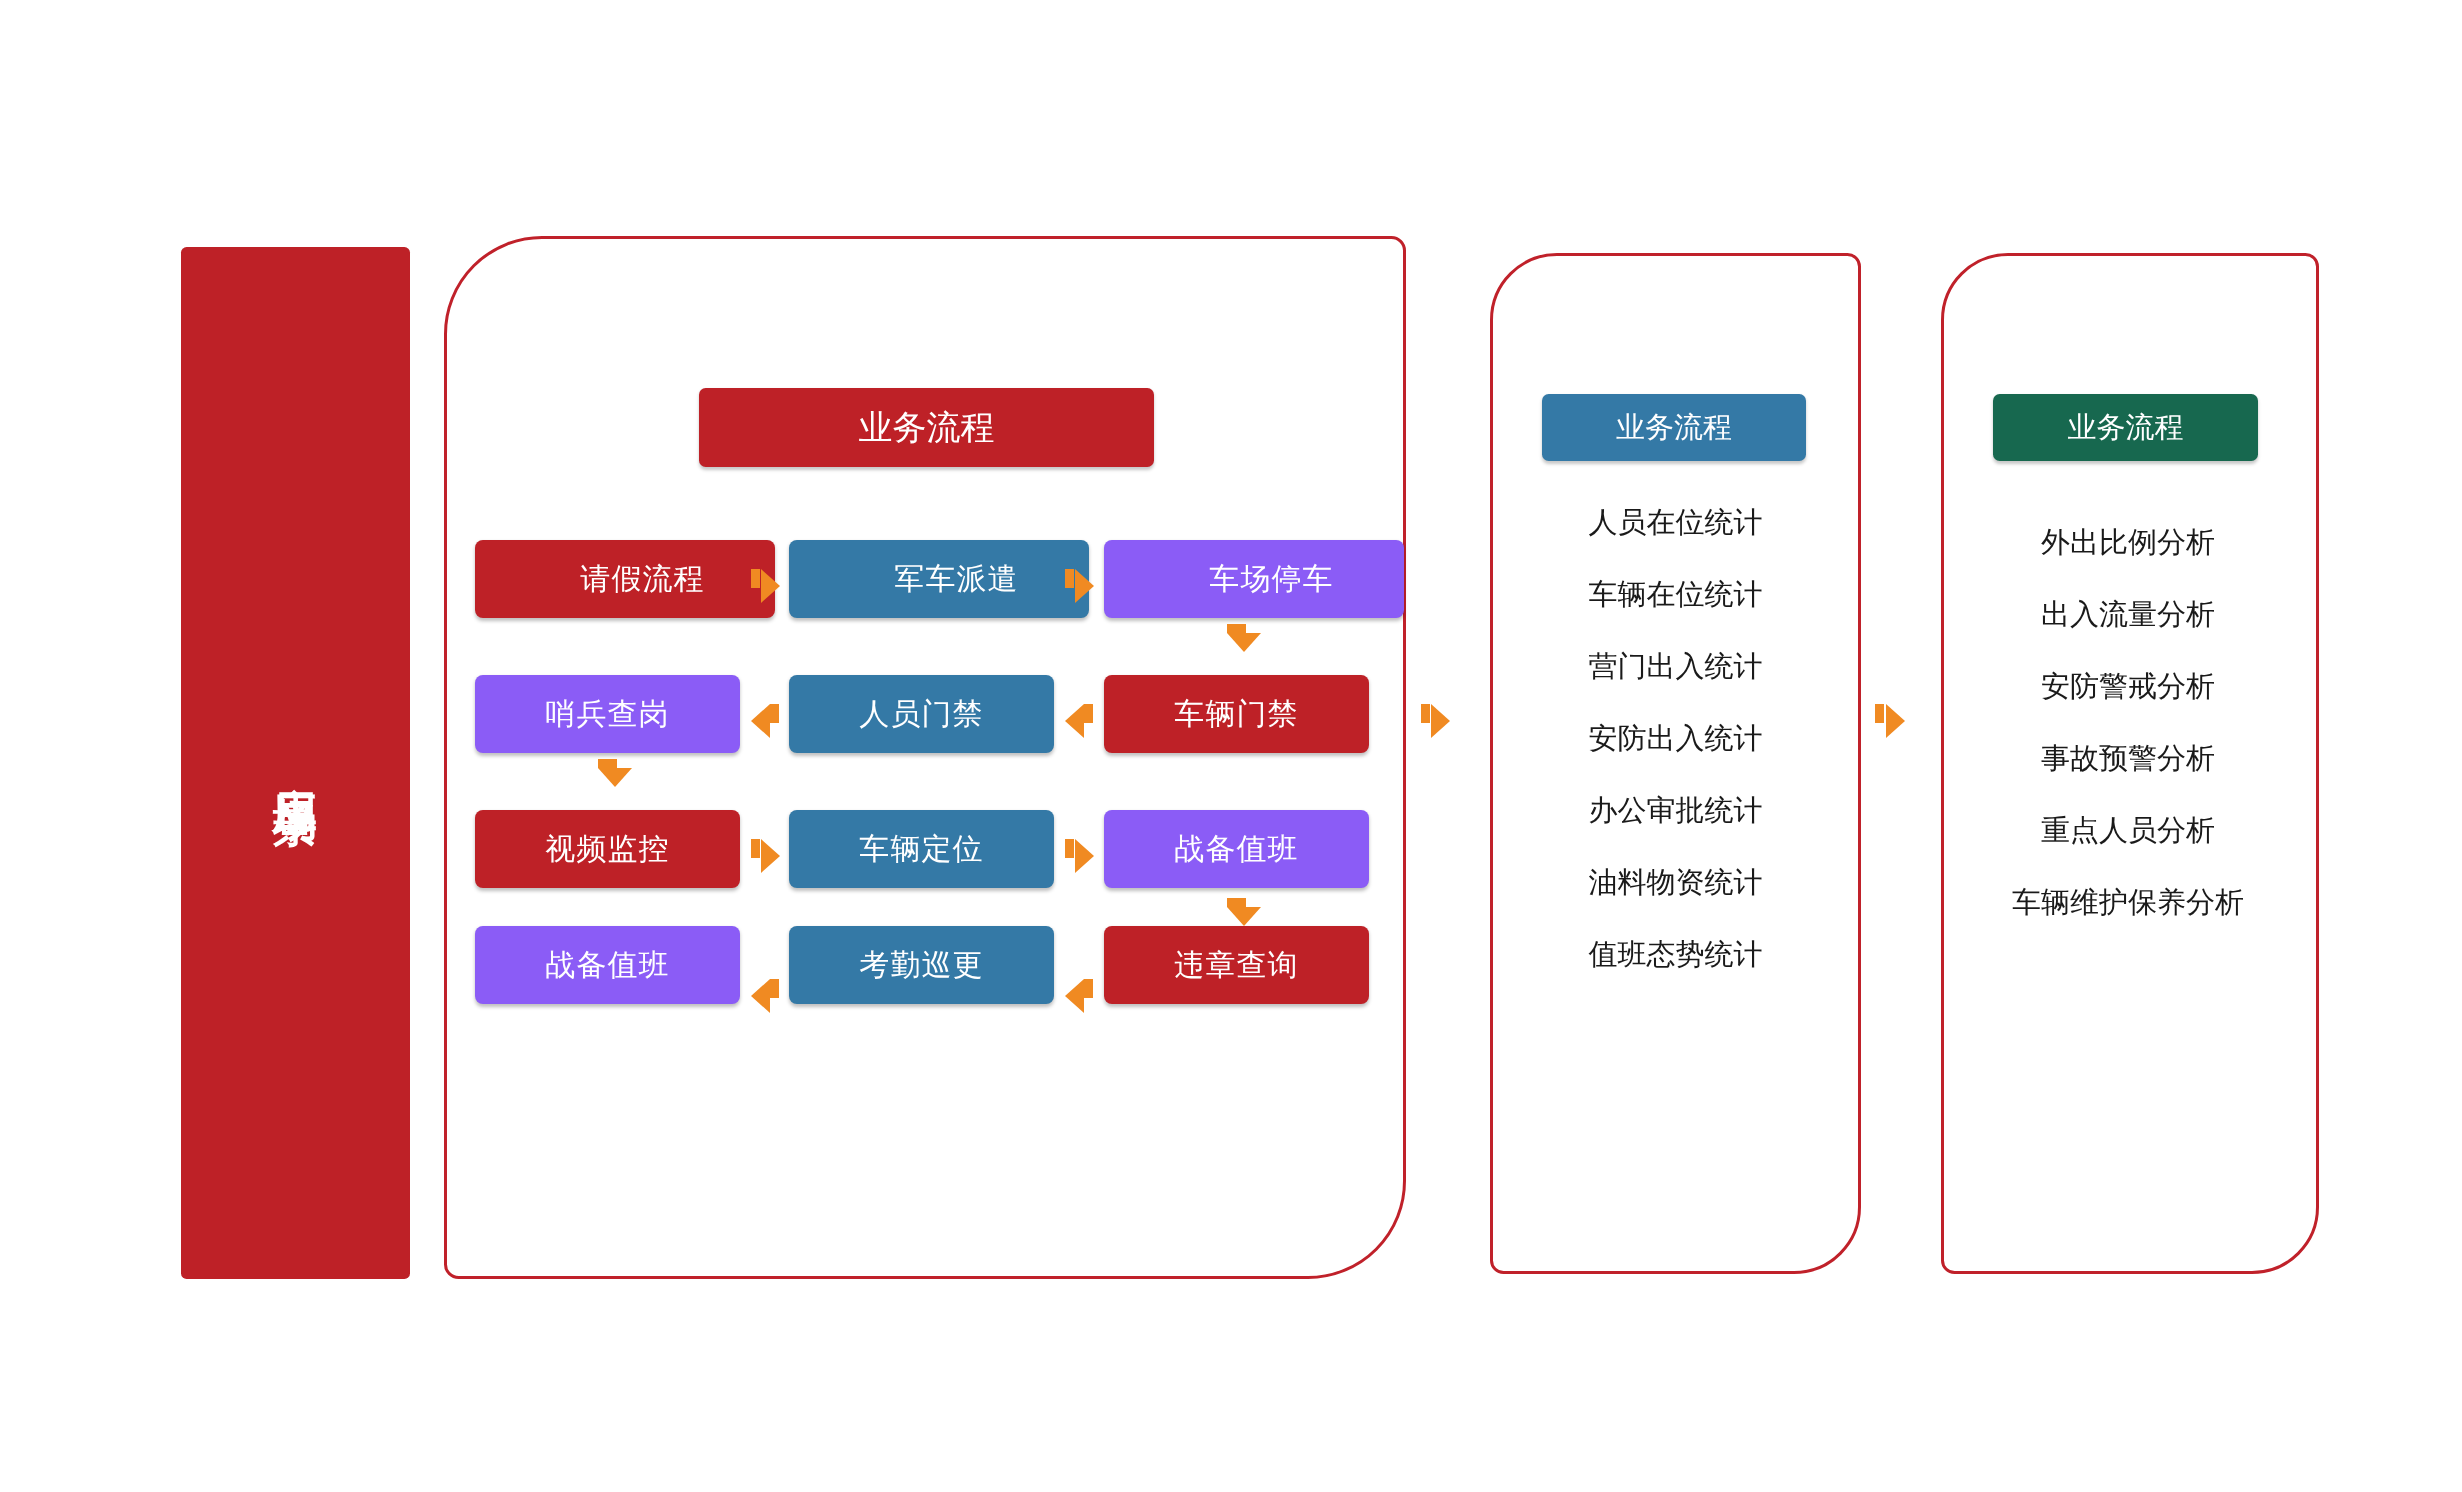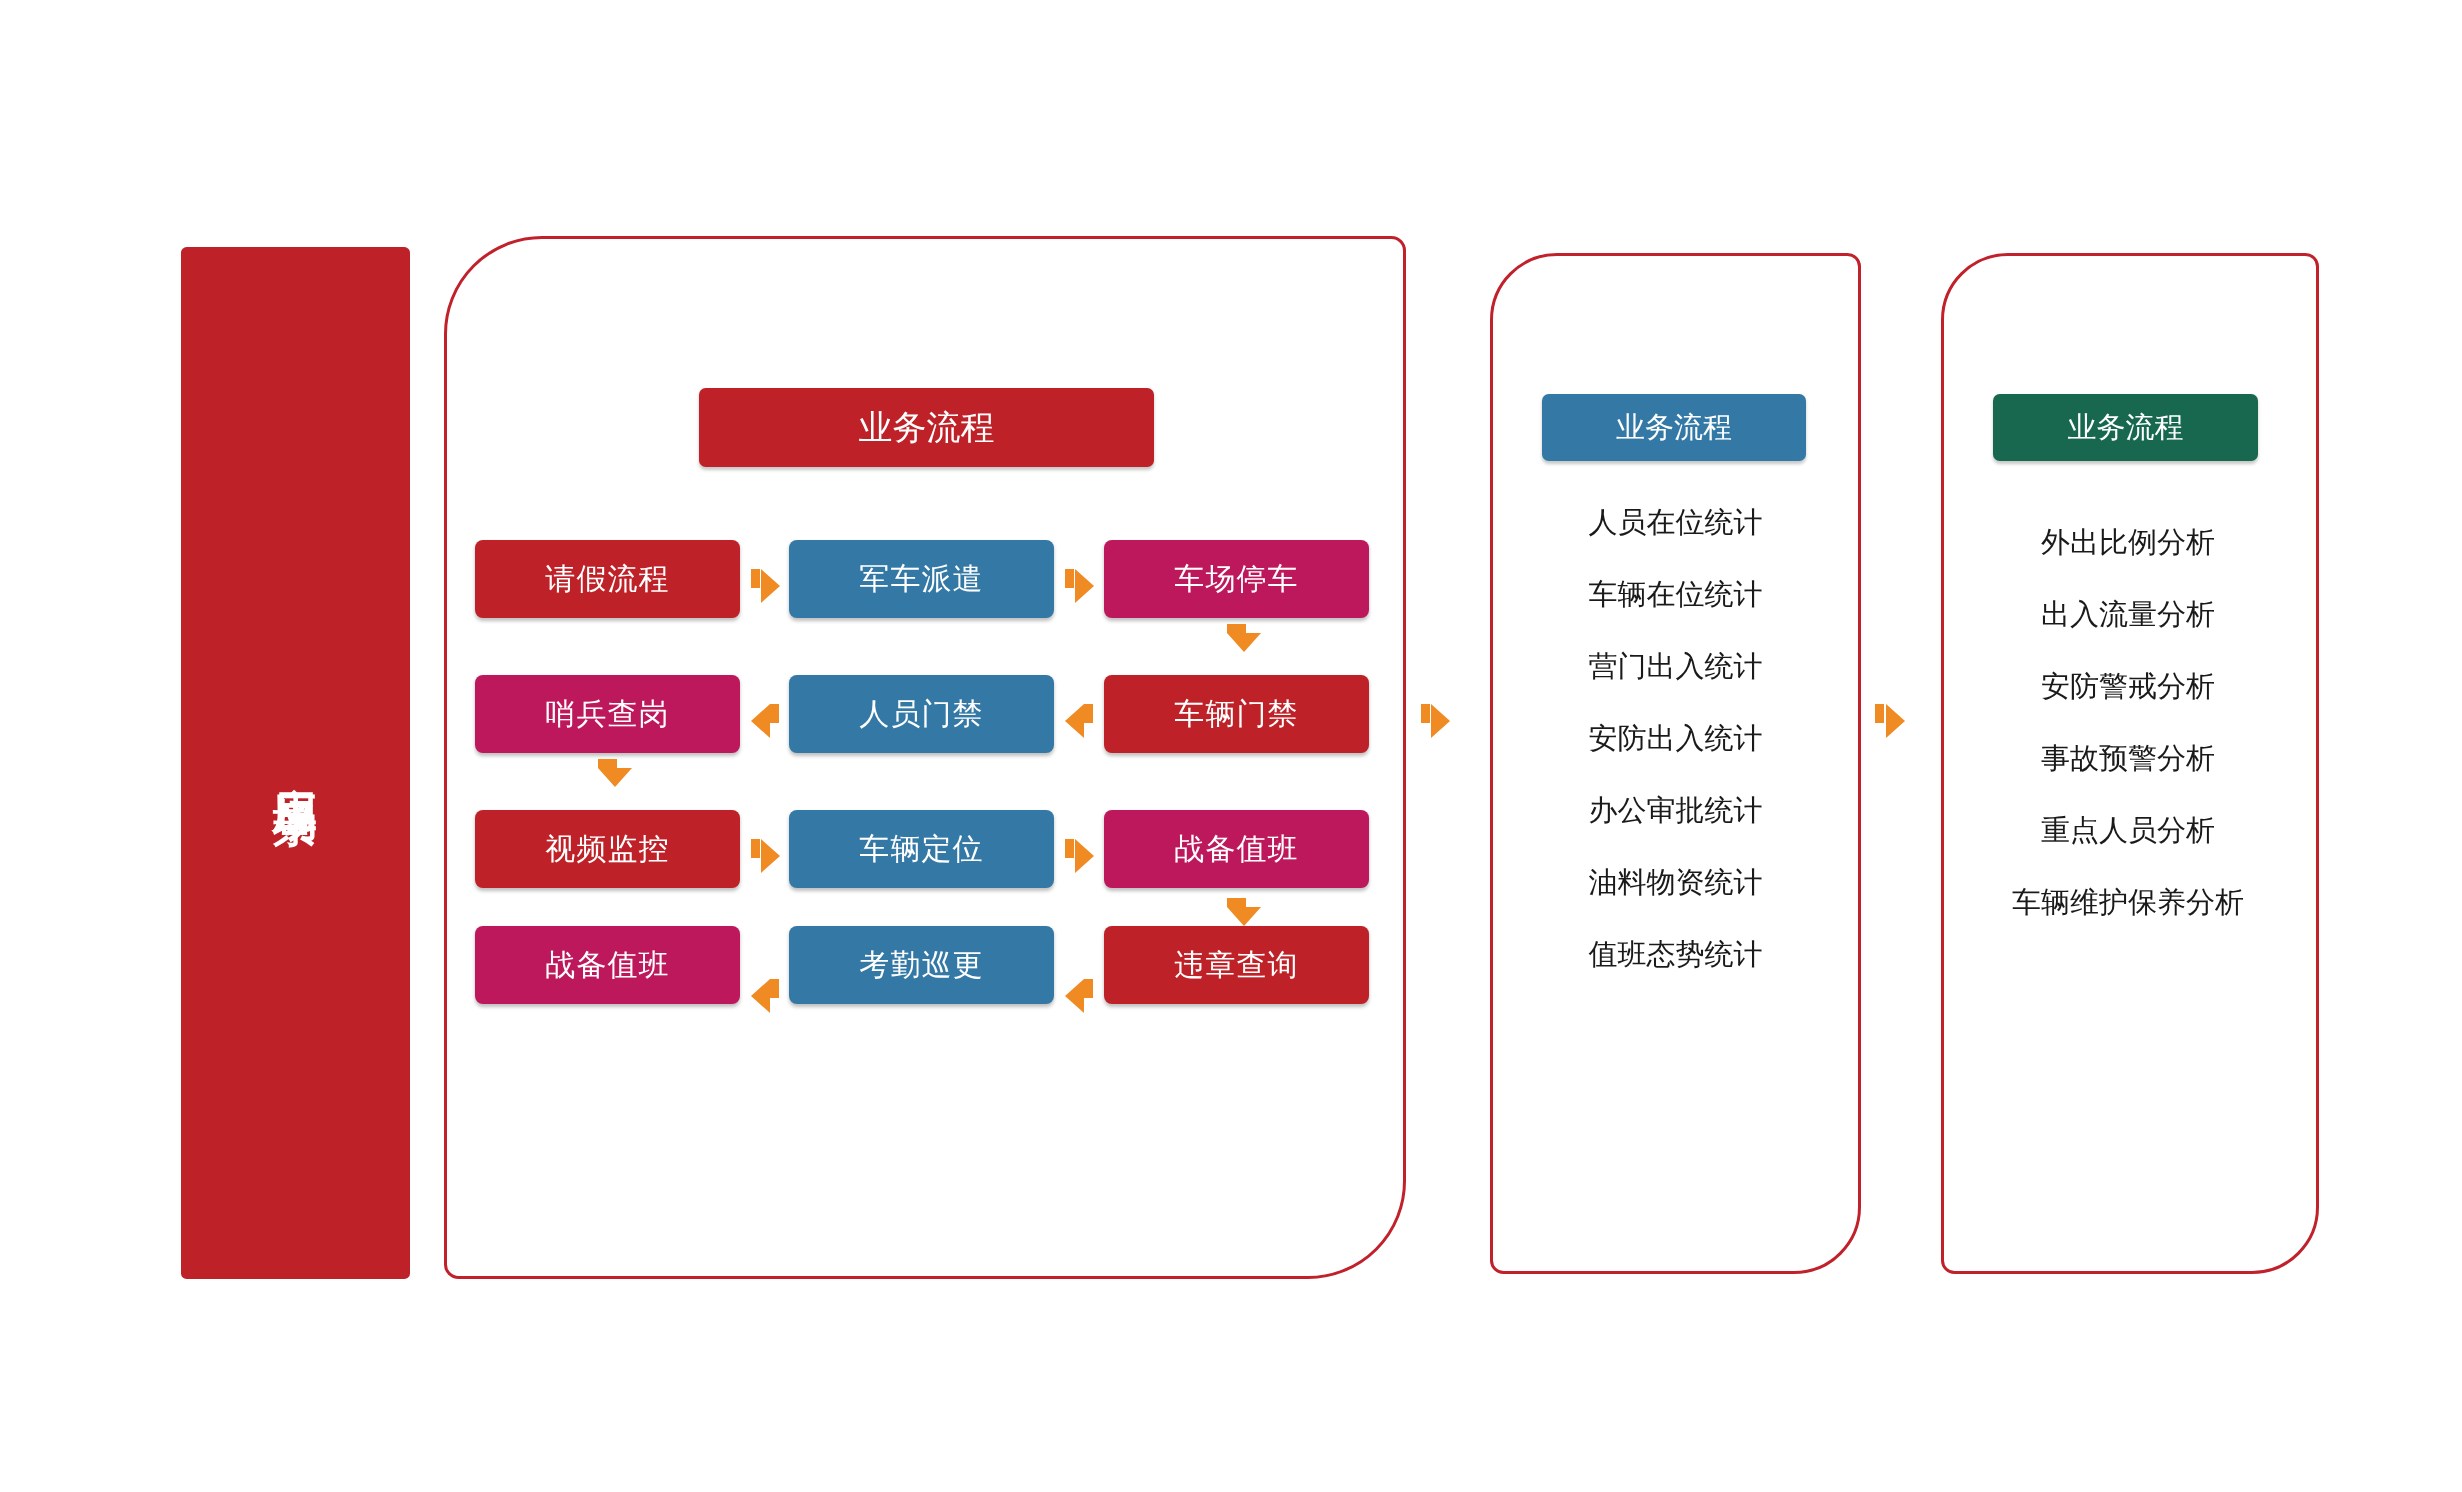--- a/index.html
+++ b/index.html
@@ -44,26 +44,26 @@
 
   
   .cell{
     position:absolute;width:265px;height:78px;border-radius:7.9px;
     display:flex;align-items:center;justify-content:center;
     color:#ffffff;font-size:30px;letter-spacing:1.1px;
     box-shadow:0 2.8px 3.9px rgba(0,0,0,.25);
   }
   .c-red{background:#BE2127;}
   .c-blue{background:#3479A6;}
-  .c-green{background:#be185d;}
+  .c-green{background:#8b5cf6;}
 
   
   .col1{left:475px;}  .col2{left:789px;}  .col3{left:1104px;}
   
-  .row1{top:540px;}  .row2{top:675px;}  .row3{top:810px;}  .row4{top:926px;}
+  .row1{top:540px;padding-left:35px;}  .row2{top:675px;}  .row3{top:810px;}  .row4{top:926px;}
 
   
   .arrow{position:absolute;width:0;height:0;}
   .arrow-r{border-top:17px solid transparent;border-bottom:17px solid transparent;
            border-left:19px solid #F08A22;}
   .arrow-l{border-top:17px solid transparent;border-bottom:17px solid transparent;
            border-right:19px solid #F08A22;}
   .arrow-d{border-left:17px solid transparent;border-right:17px solid transparent;
            border-top:19px solid #F08A22;}
   .arrow-tail-h{position:absolute;width:9px;height:19px;background:#F08A22;}

